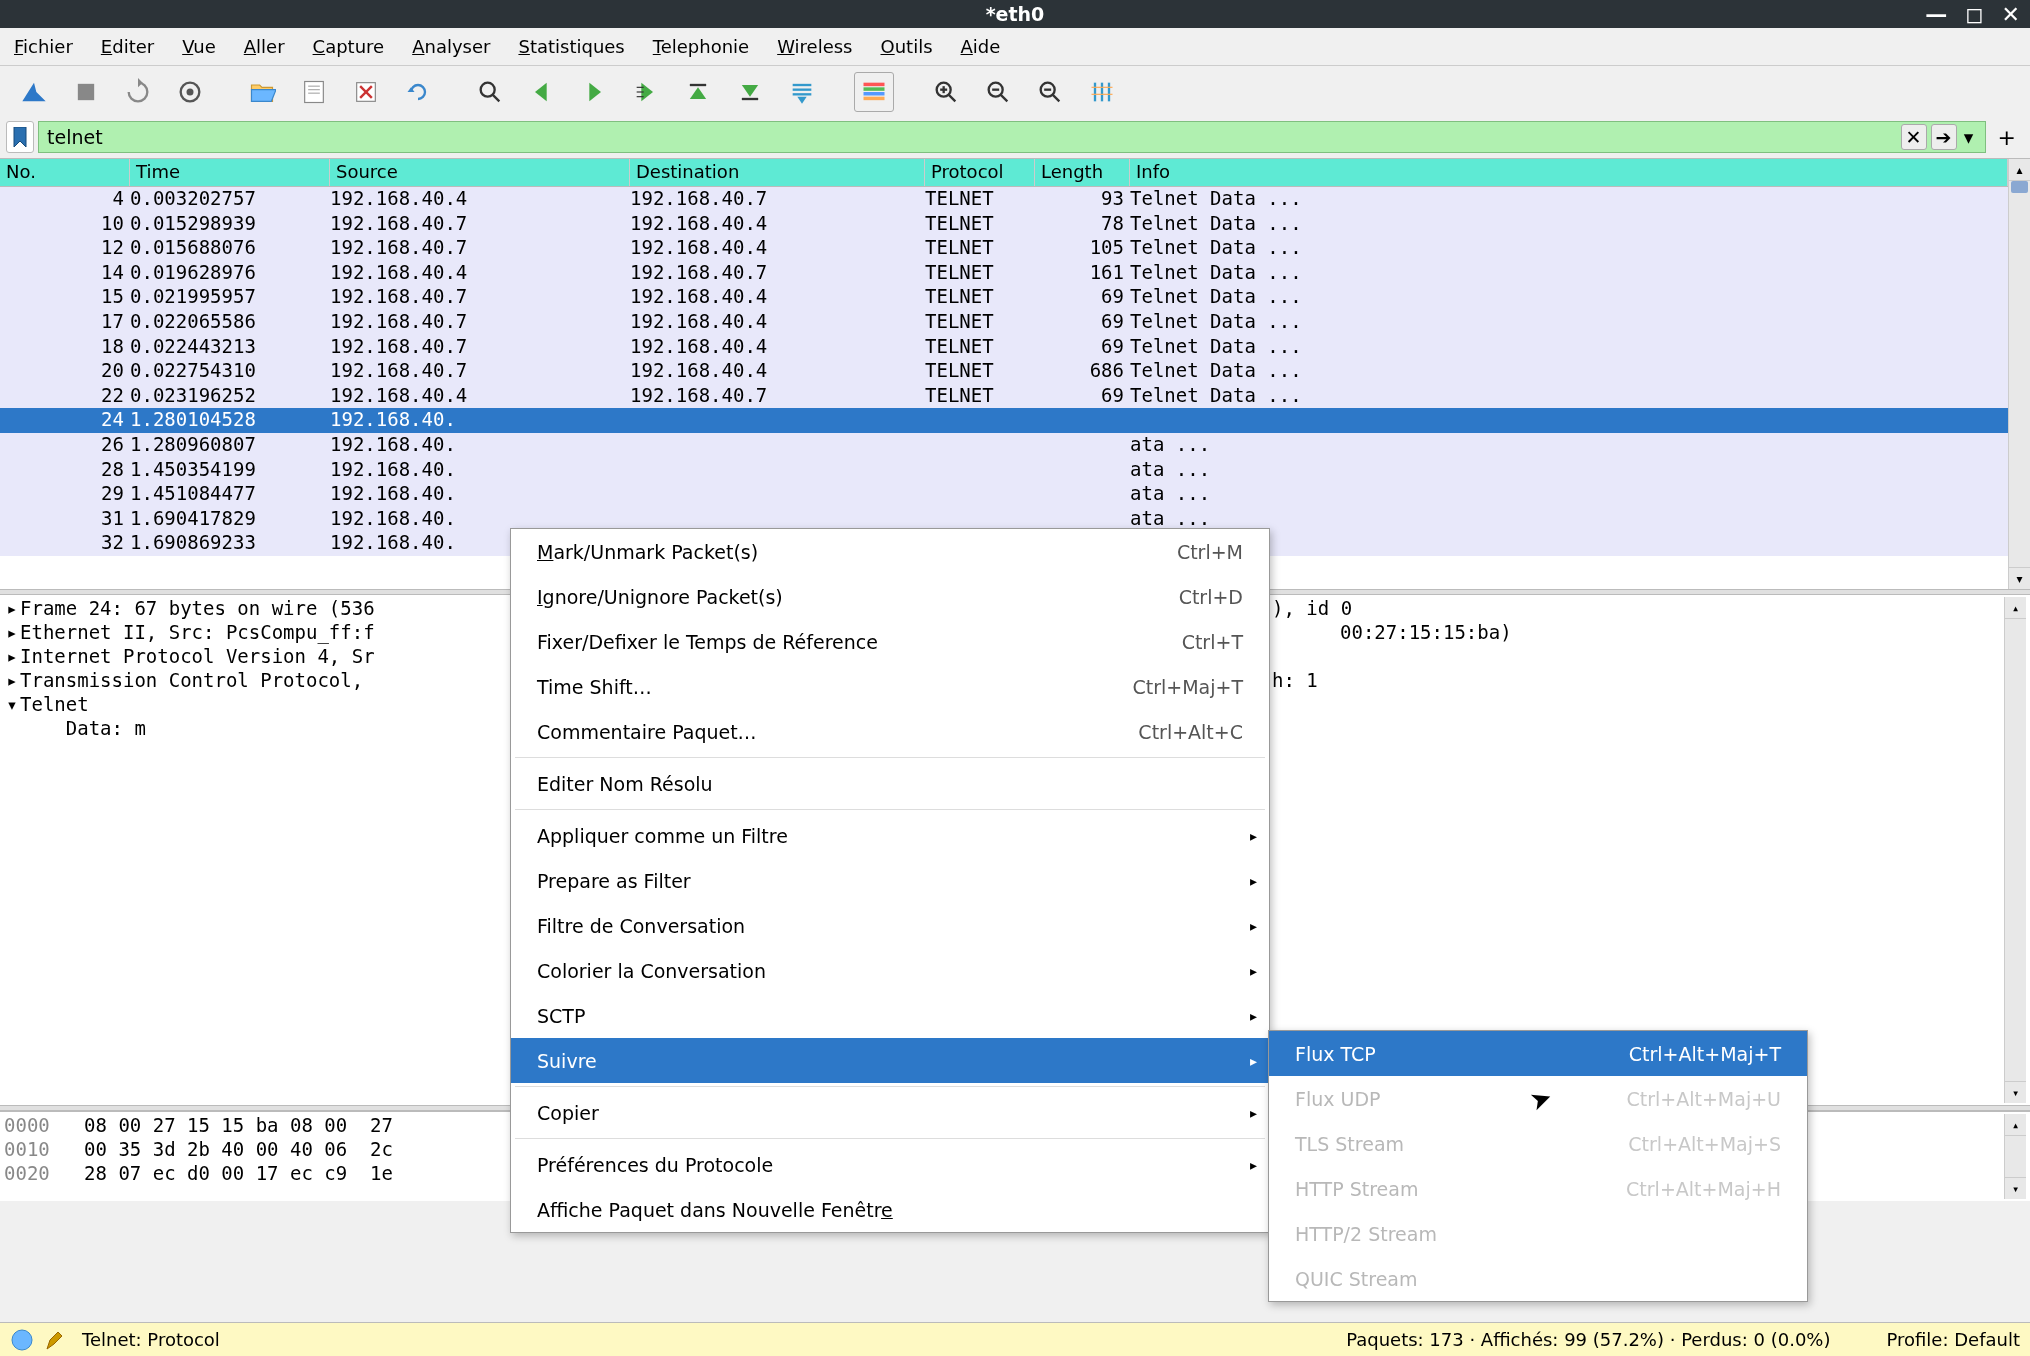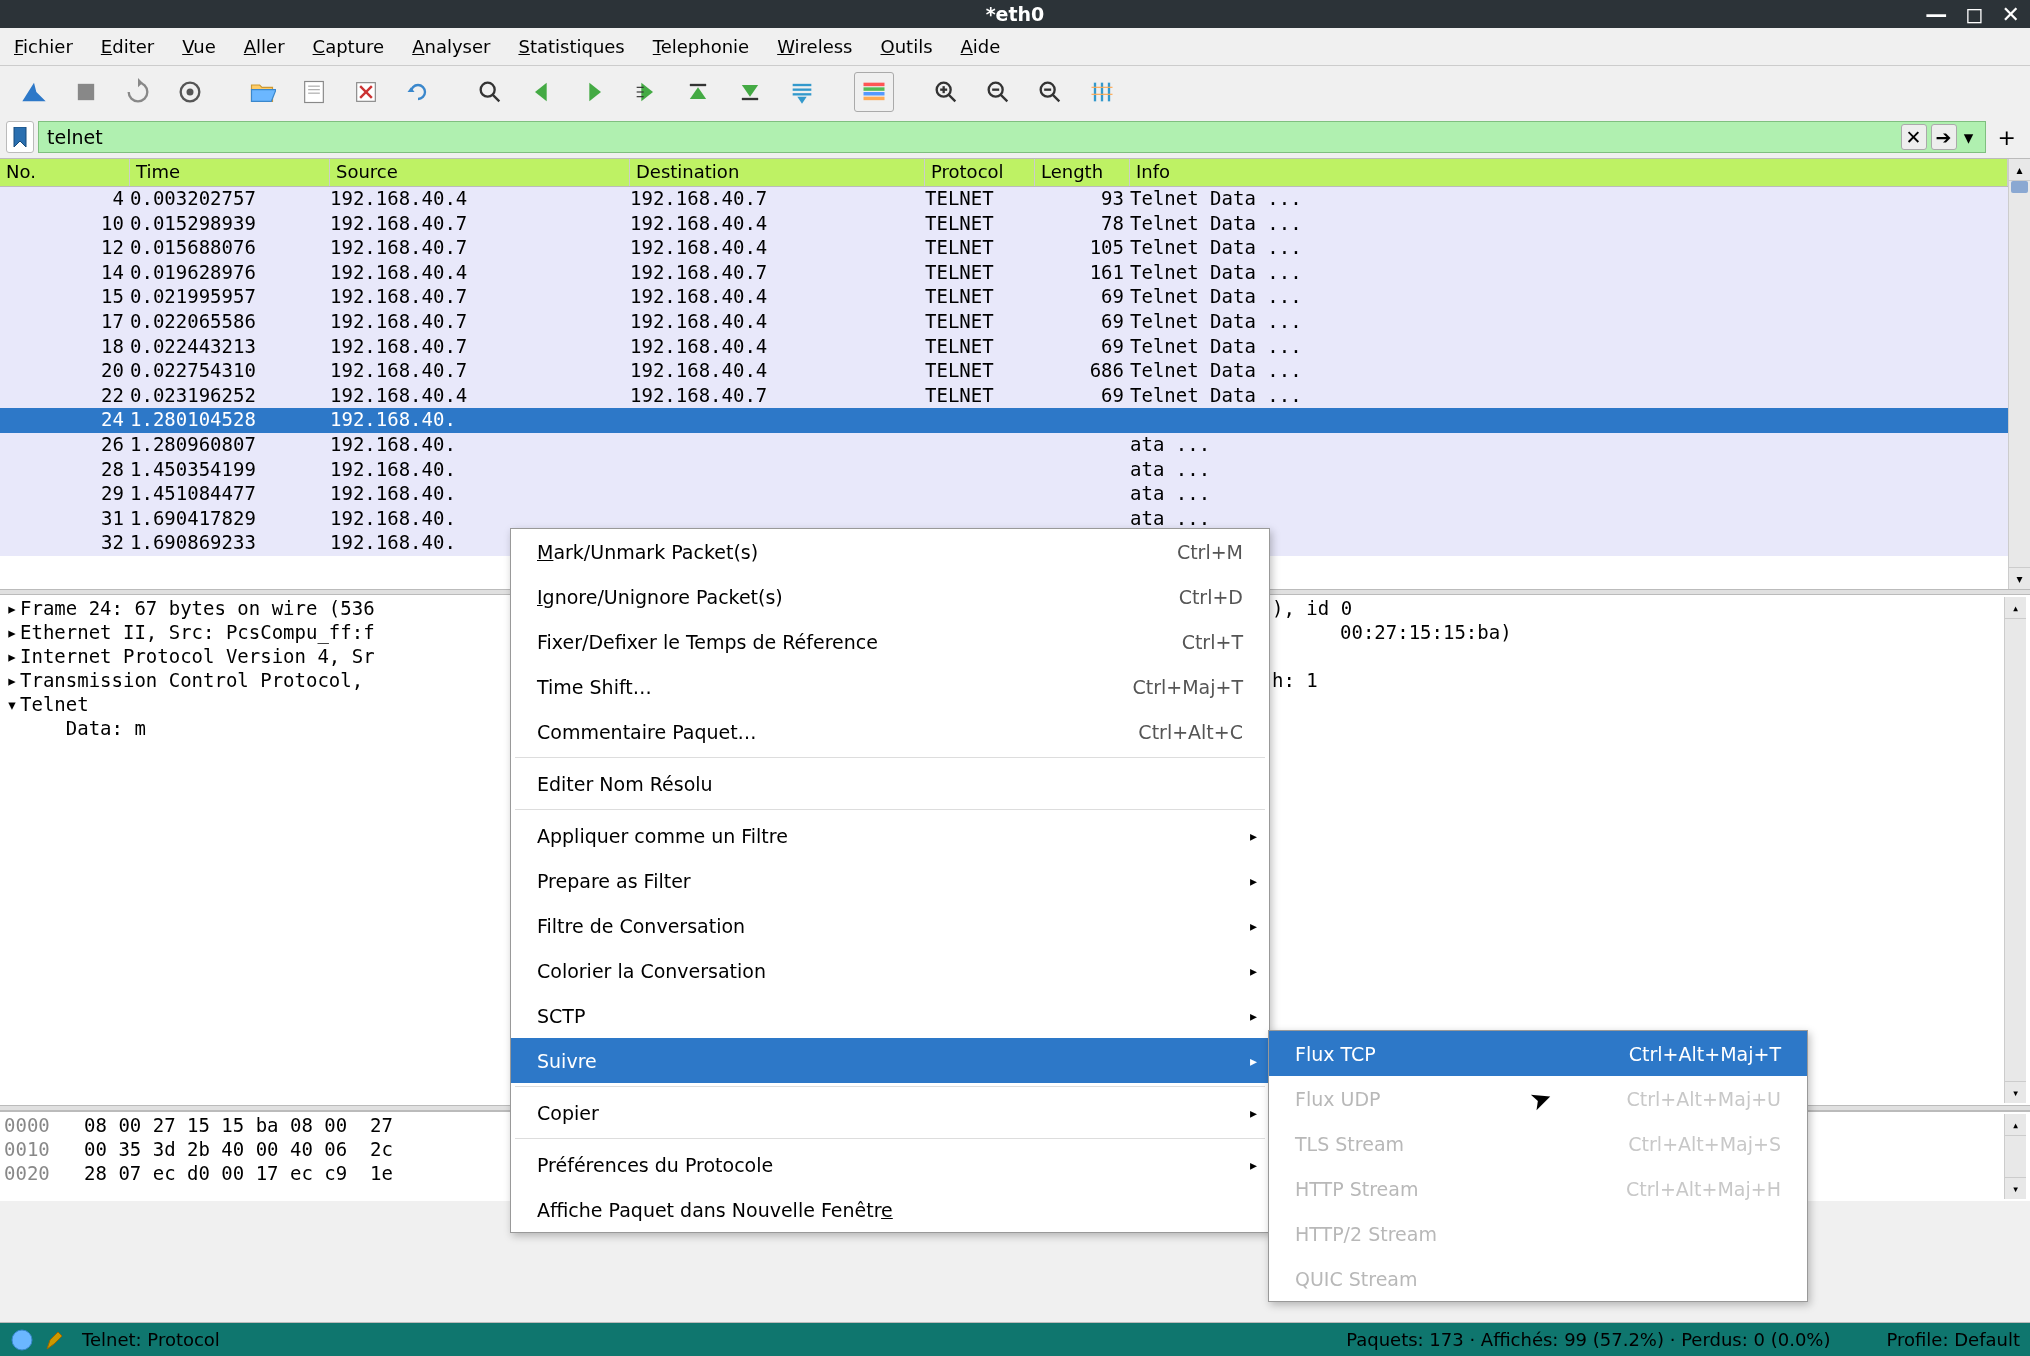--- a/index.html
+++ b/index.html
@@ -110,21 +110,21 @@
   .packet-list {
     height: 430px;
     overflow: hidden;
     background:#fff;
     position:relative;
     display:flex;
   }
   .plist-body { flex:1; overflow:hidden; }
   .col-headers {
     display:flex;
-    background:#bef264;
+    background:#5eead4;
     border-bottom:1px solid #bbb;
     height: 28px;
     font-size: 18px;
   }
   .col-headers .ch {
     border-right:1px solid #ccc;
     padding: 2px 6px;
   }
   .ch-no{width:130px;} .ch-time{width:200px;} .ch-src{width:300px;}
   .ch-dst{width:295px;} .ch-proto{width:110px;} .ch-len{width:95px;text-align:left;}
@@ -184,21 +184,21 @@
     display:flex;
     border-top:1px solid #bbb;
   }
   .bytes-body{flex:1;}
   .bytes-pane .offset { color:#888; }
   .bytes-pane .line { white-space:pre; height:24px;}
 
   
   .statusbar {
     height: 34px;
-    background:#0f766e;
+    background:#fef9c3;
     border-top:1px solid #bbb;
     display:flex;
     align-items:center;
     padding: 0 10px;
     font-size: 18px;
   }
   .statusbar .sb-icon {
     width:24px;height:24px;border-radius:50%;
     margin-right:10px;
   }

